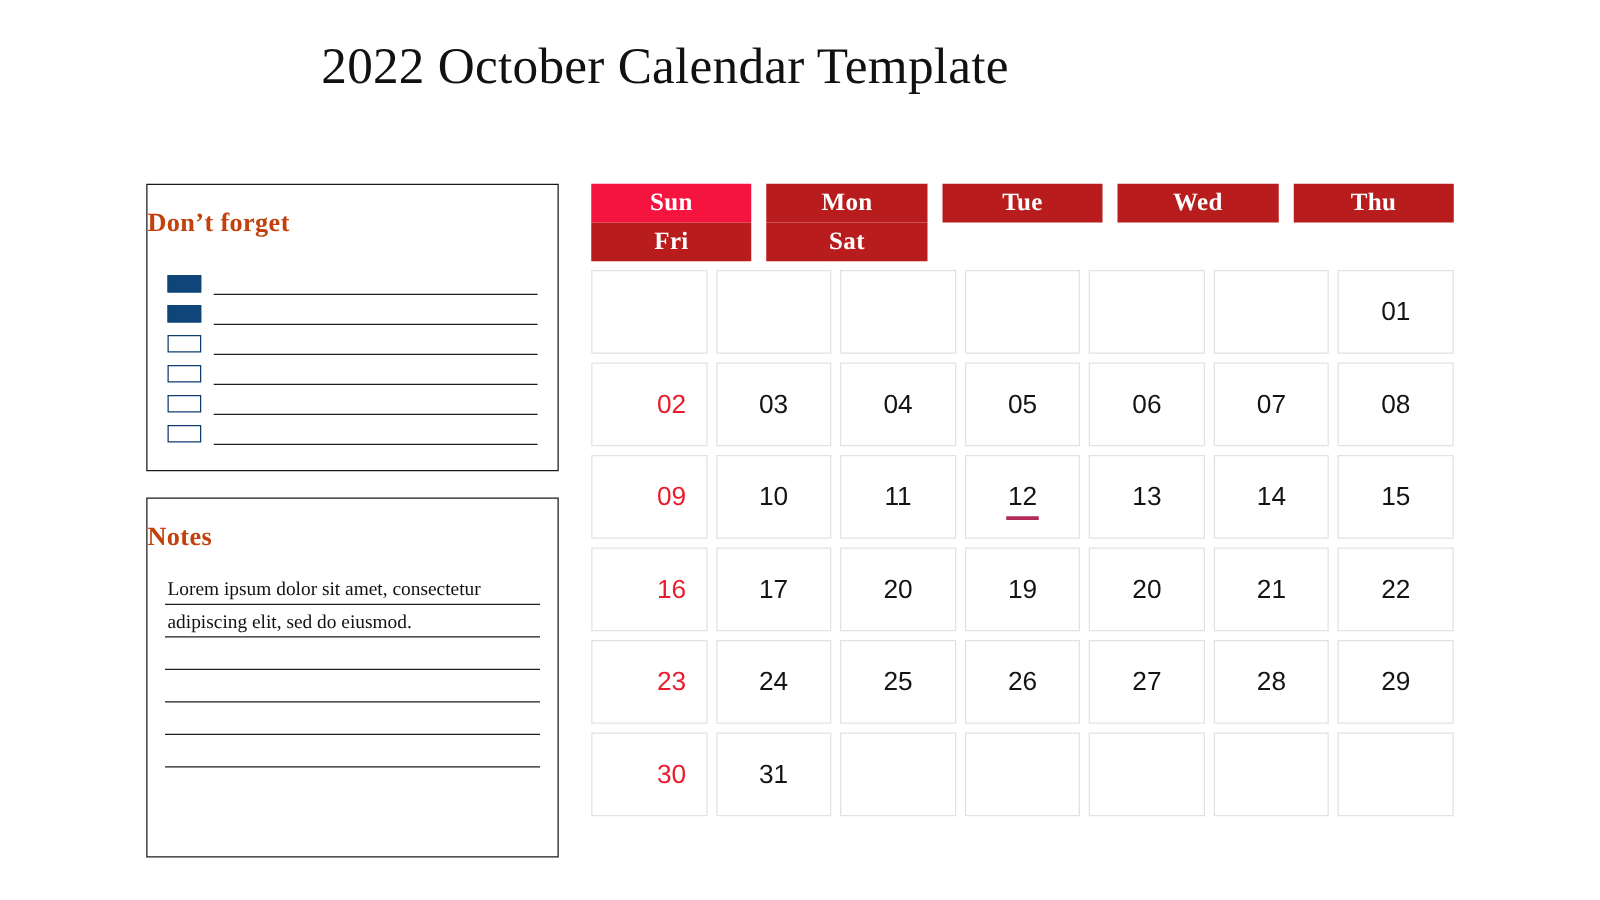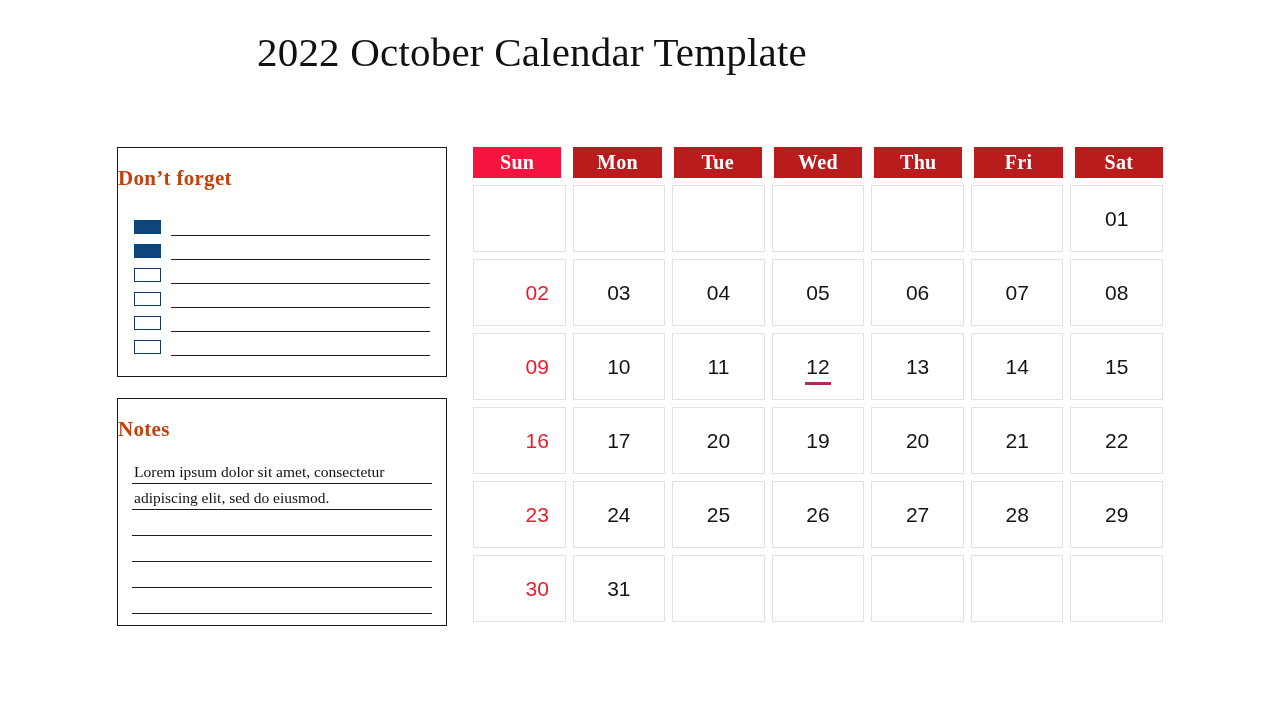--- a/index.html
+++ b/index.html
@@ -40,21 +40,21 @@
   #dont-forget-panel {
     left: 117px;
     top: 147px;
     width: 330px;
     height: 230px;
   }
   #notes-panel {
     left: 117px;
     top: 398px;
     width: 330px;
-    height: 228px;
+    height: 288px;
   }
   .panel-title {
     text-align: left;
     font-size: 21px;
     font-weight: bold;
     color: #c2410c;
     font-family: "Liberation Serif", "DejaVu Serif", serif;
     padding-top: 18px;
     letter-spacing: 0.3px;
   }
@@ -112,21 +112,21 @@
 
   
   #calendar {
     position: absolute;
     left: 473px;
     top: 147px;
     width: 690px;
   }
   .cal-header-row {
     display: grid;
-    grid-template-columns: repeat(7, 1fr);
+    grid-template-columns: repeat(5, 1fr);
     column-gap: 12px;
     margin-bottom: 7px;
   }
   .cal-head {
     height: 31px;
     line-height: 31px;
     text-align: center;
     color: #ffffff;
     font-weight: bold;
     font-size: 20px;

